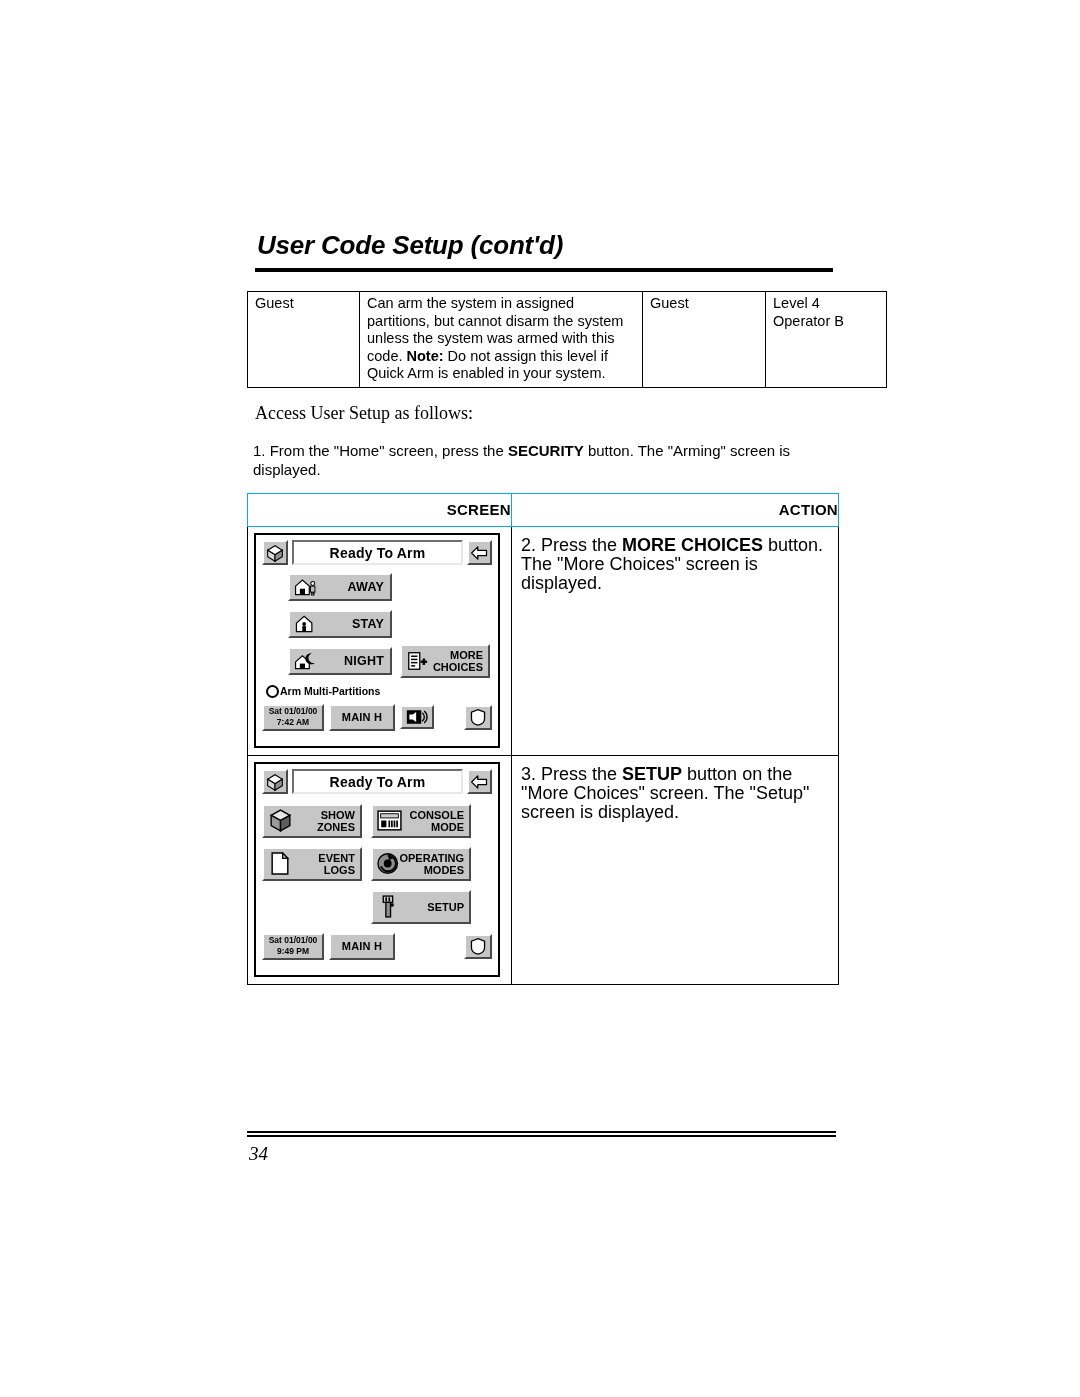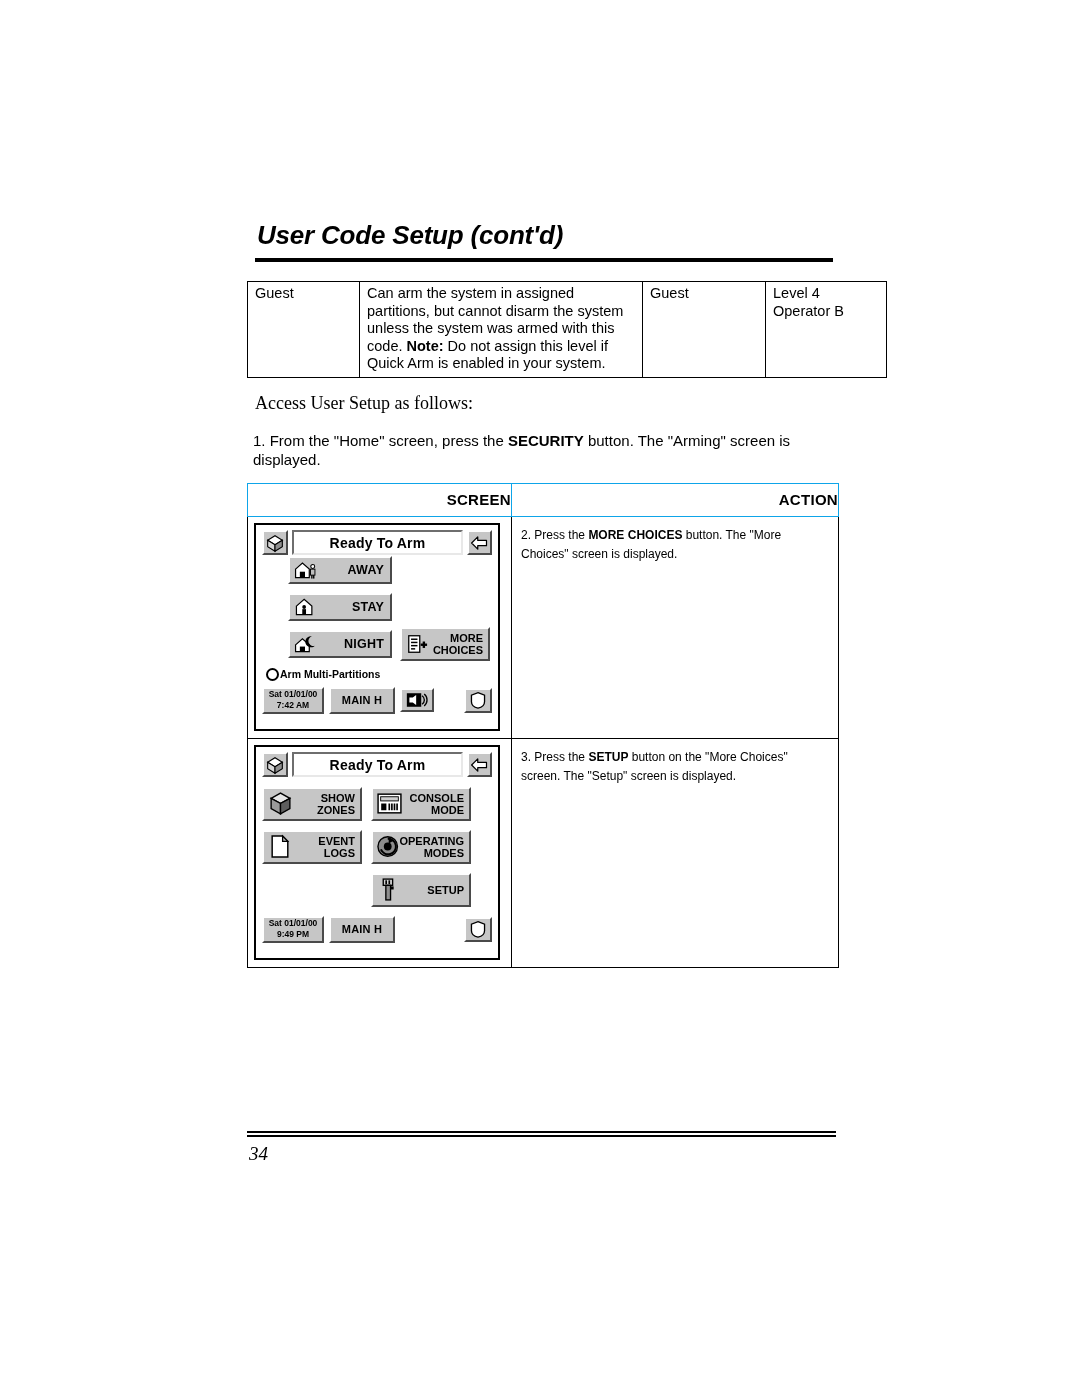--- a/index.html
+++ b/index.html
@@ -2,21 +2,21 @@
 <html><head>
 <meta charset="utf-8">
 <style>
   html,body{margin:0;padding:0;}
   body{
     width:1080px;height:1397px;background:#ffffff;
     font-family:"Liberation Sans",sans-serif;color:#000;
     -webkit-font-smoothing:antialiased;
   }
   .page{position:relative;width:1080px;height:1397px;overflow:hidden;}
-  .content{position:absolute;left:247px;top:2px;width:589px;}
+  .content{position:absolute;left:247px;top:12px;width:589px;}
 
   
   .doc-title{
     font-family:"Liberation Sans",sans-serif;
     font-style:italic;font-weight:bold;font-size:26px;
     letter-spacing:-0.2px;
     margin:0;padding:218px 0 0 10px;
   }
   .title-rule{
     height:4px;background:#000;margin:7px 0 0 8px;width:578px;
@@ -60,21 +60,21 @@
   table.sa th{
     border:1px solid #0ea5e9;font-size:15px;font-weight:bold;
     padding:7px 0 8px 0;text-align:right;letter-spacing:.3px;
   }
   table.sa td{
     border:1px solid #000;vertical-align:top;
   }
   .sa-c1{width:263px;}
   .sa-c2{width:326px;}
   td.act{
-    padding:9px 10px 9px 9px;font-size:12px;line-height:19px;
+    padding:9px 10px 9px 9px;font-size:18px;line-height:19px;
   }
   td.scr{padding:6px 0 7px 6px;}
 
   
   .panel{
     width:246px;background:#ffffff;border:2px solid #000;
     box-sizing:border-box;position:relative;
     padding:5px 6px 15px 6px;
   }
   .pnl-top{display:flex;align-items:center;gap:4px;height:26px;}
@@ -88,21 +88,21 @@
   .homebtn{width:26px;height:25px;justify-content:center;}
   .backbtn{width:25px;height:25px;justify-content:center;}
   .statusbox{
     flex:1;height:25px;background:#fff;
     border-top:2px solid #6e6e6e;border-left:2px solid #6e6e6e;
     border-right:2px solid #e8e8e8;border-bottom:2px solid #e8e8e8;
     box-sizing:border-box;display:flex;align-items:center;justify-content:center;
     font-size:14px;font-weight:bold;letter-spacing:.2px;color:#000;
   }
 
-  .rowbtns{}
+  .rowbtns{margin-top:7px;}
   .abtn{
     width:104px;height:28px;margin:0 0 9px 26px;
     padding:0 6px 0 3px;justify-content:space-between;
   }
   .abtn .lbl{font-size:12.5px;font-weight:bold;letter-spacing:.2px;}
   .ico{width:24px;height:22px;display:block;}
 
   .nightrow{display:flex;align-items:flex-start;}
   .morebtn{
     width:90px;height:34px;margin-left:8px;margin-top:-3px;

